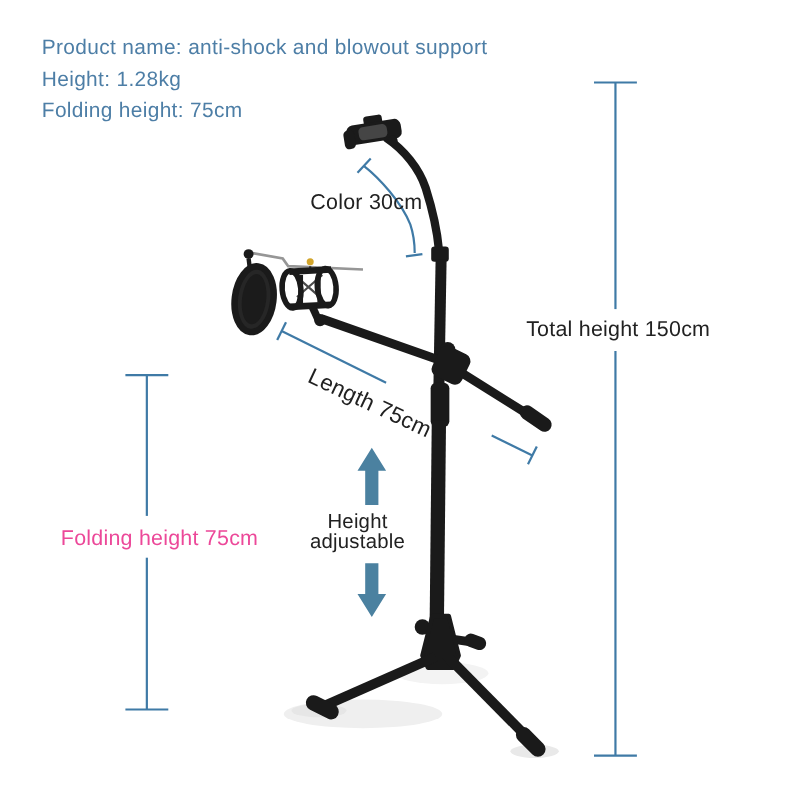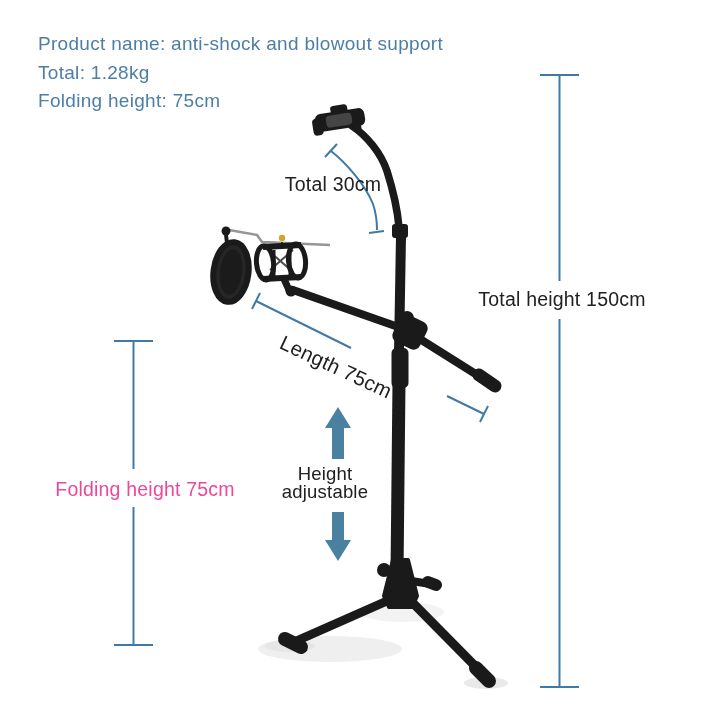--- a/index.html
+++ b/index.html
@@ -122,25 +122,25 @@
     </g>
 
     <g>
       <polygon points="338,407 351,428 344,428 344,459 332,459 332,428 325,428" fill="#4b81a0"></polygon>
       <polygon points="332,512 344,512 344,540 351,540 338,561 325,540 332,540" fill="#4b81a0"></polygon>
     </g>
   </svg>
 
   <div id="info-panel" class="abs" style="color: rgb(77, 126, 166);">
     <div>Product name: anti-shock and blowout support</div>
-    <div>Total: 1.28kg</div>
+    <div>Height: 1.28kg</div>
     <div>Folding height: 75cm</div>
   </div>
 
-  <div id="hose-label" class="abs ann" style="color: rgb(33, 33, 33);">Total 30cm</div>
+  <div id="hose-label" class="abs ann" style="color: rgb(33, 33, 33);">Color 30cm</div>
 
   <div id="total-height-label" class="abs ann" style="color: rgb(33, 33, 33);">Total height 150cm</div>
 
   <div id="length-label" class="abs ann" style="color: rgb(33, 33, 33);">Length 75cm</div>
 
   <div id="height-adjustable-label" class="abs ann" style="color: rgb(33, 33, 33);">
     <div>Height</div>
     <div>adjustable</div>
   </div>
 

